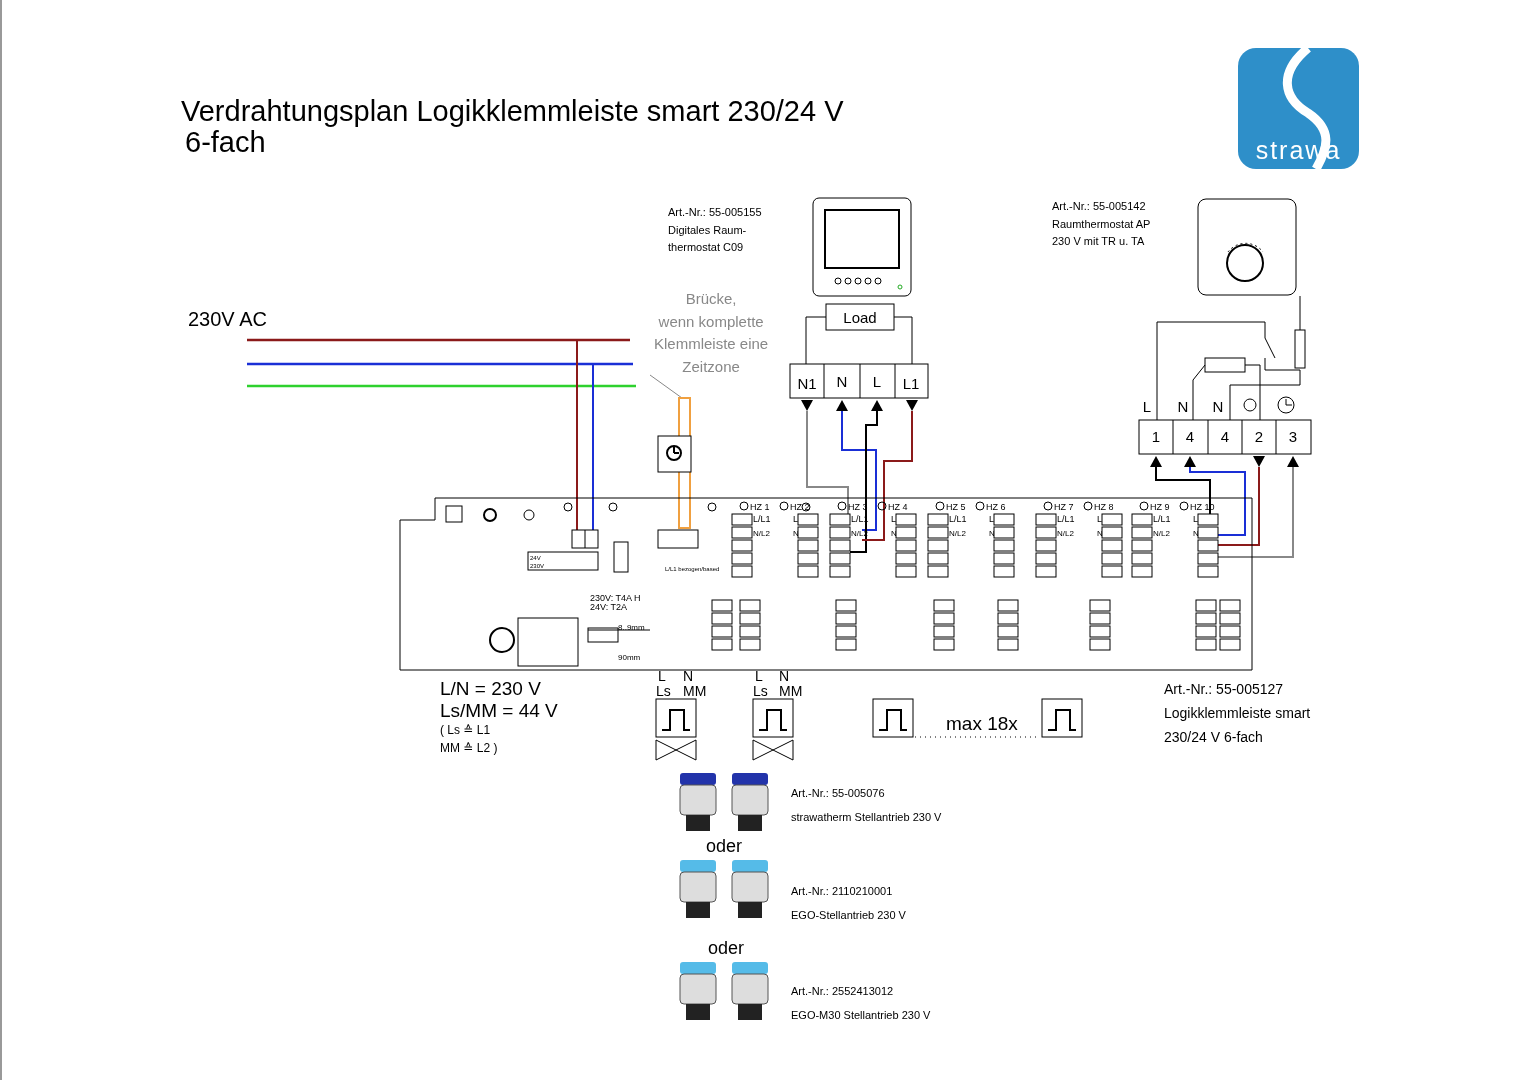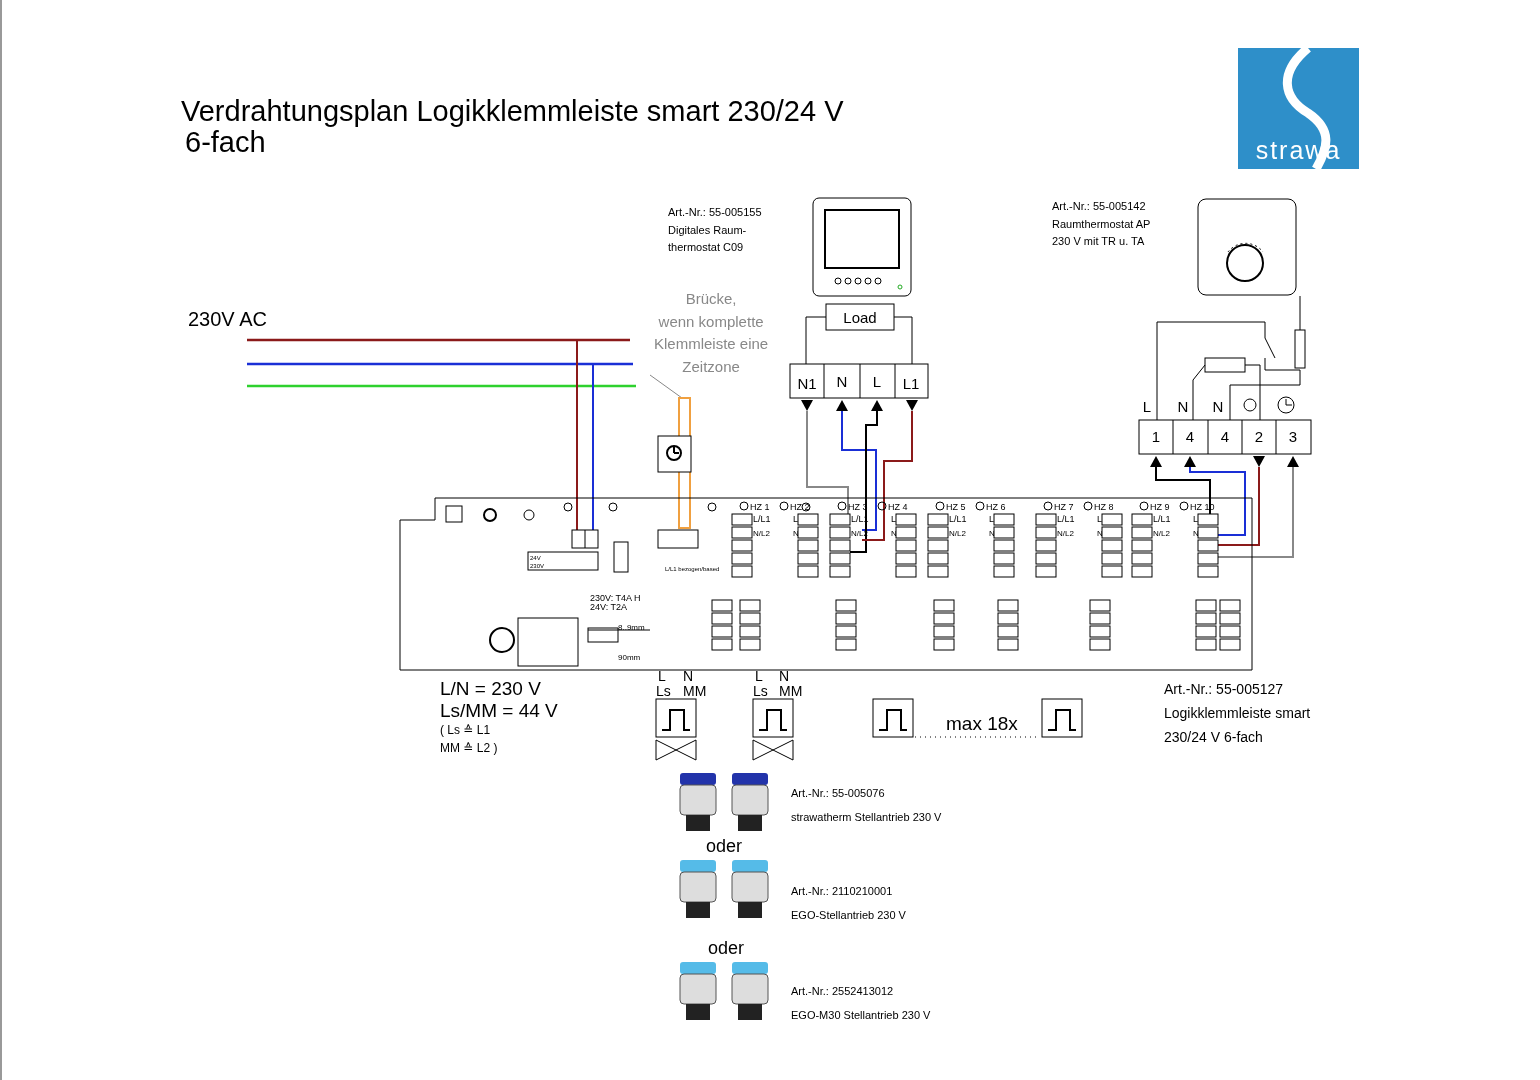--- a/index.html
+++ b/index.html
@@ -3,21 +3,21 @@
 <meta charset="utf-8">
 <style>
   html,body{margin:0;padding:0;background:#fff;}
   body{width:1540px;height:1080px;position:relative;overflow:hidden;font-family:"Liberation Sans",sans-serif;color:#000;}
   #stage{position:absolute;left:0;top:0;width:1540px;height:1080px;}
   .t{position:absolute;white-space:nowrap;line-height:1.12;}
   .title{font-size:29px;left:181px;top:80px;margin-top:15px;}
   .sub{font-size:29px;left:185px;top:126px;}
   .ml{font-size:11px;}
   .gray{color:#888;text-align:center;}
-  .logo{position:absolute;left:1238px;top:48px;width:121px;height:121px;background:#2e8fc9;overflow:hidden;}
+  .logo{position:absolute;left:1238px;top:48px;width:121px;height:121px;background:#2e8fc9;overflow:hidden;border-radius:18px;}
   .logo-text{position:absolute;left:0;right:0;bottom:4px;text-align:center;color:#fff;font-size:25px;letter-spacing:2px;}
   .leftedge{position:absolute;left:0;top:0;width:2px;height:1080px;background:#999;}
 </style>
 </head>
 <body>
 
 <div id="stage">
   <div class="leftedge"></div>
 
   <div class="t title">Verdrahtungsplan Logikklemmleiste smart 230/24 V</div>

